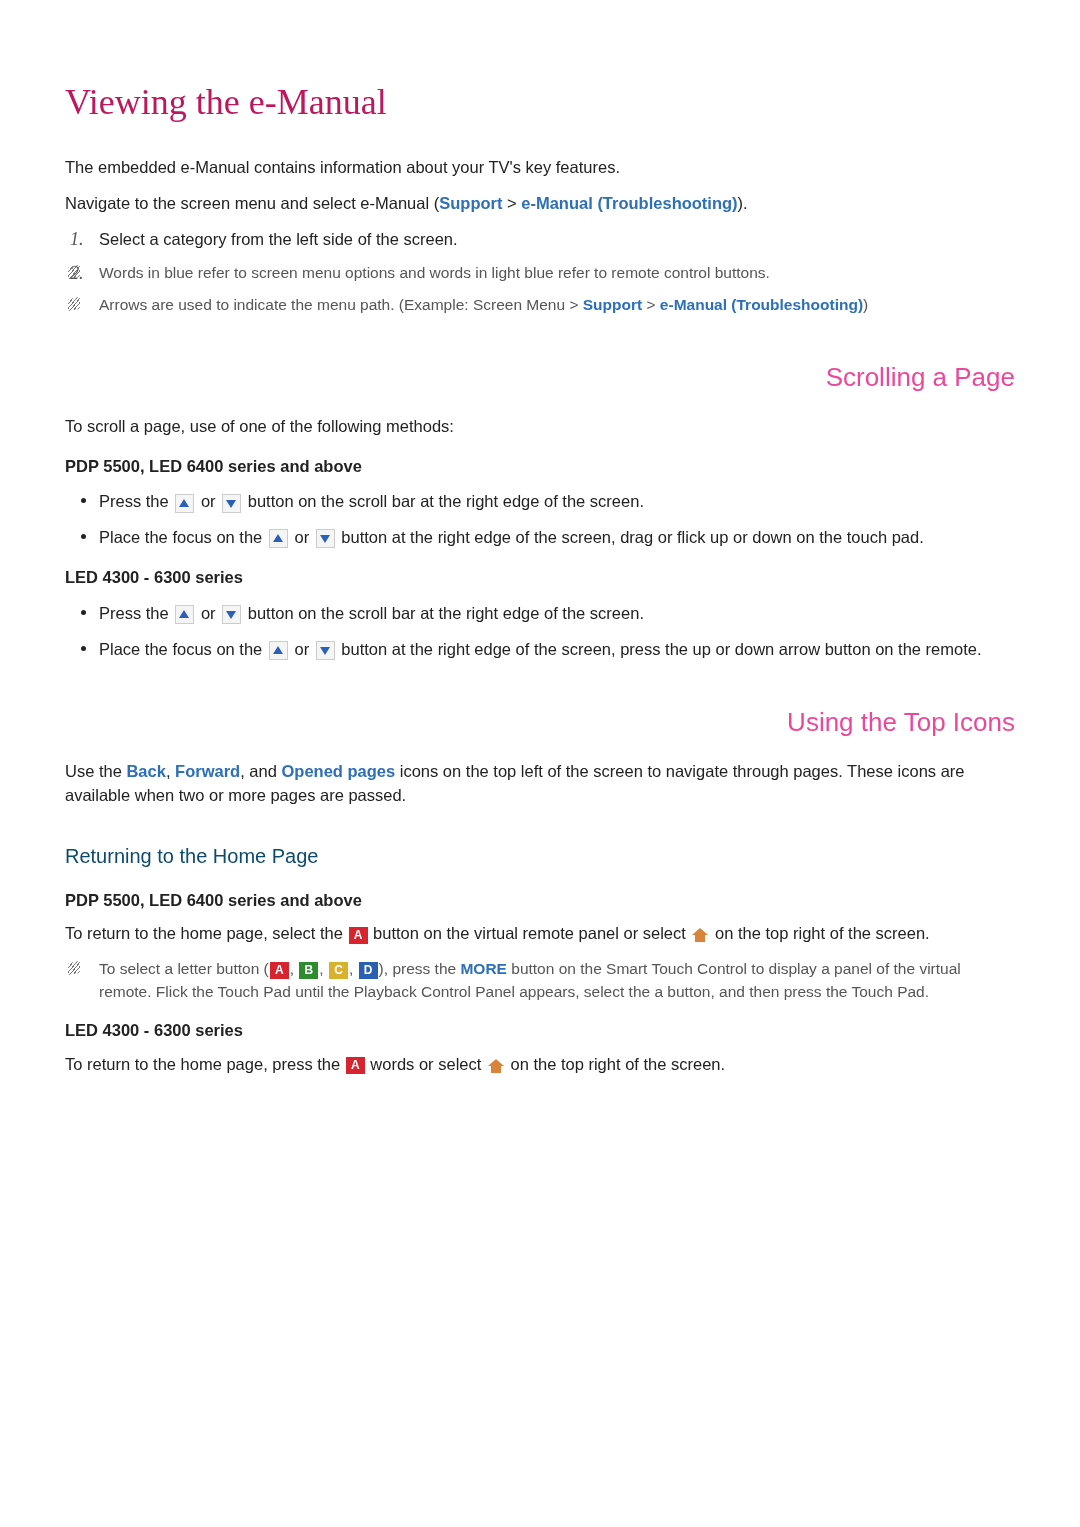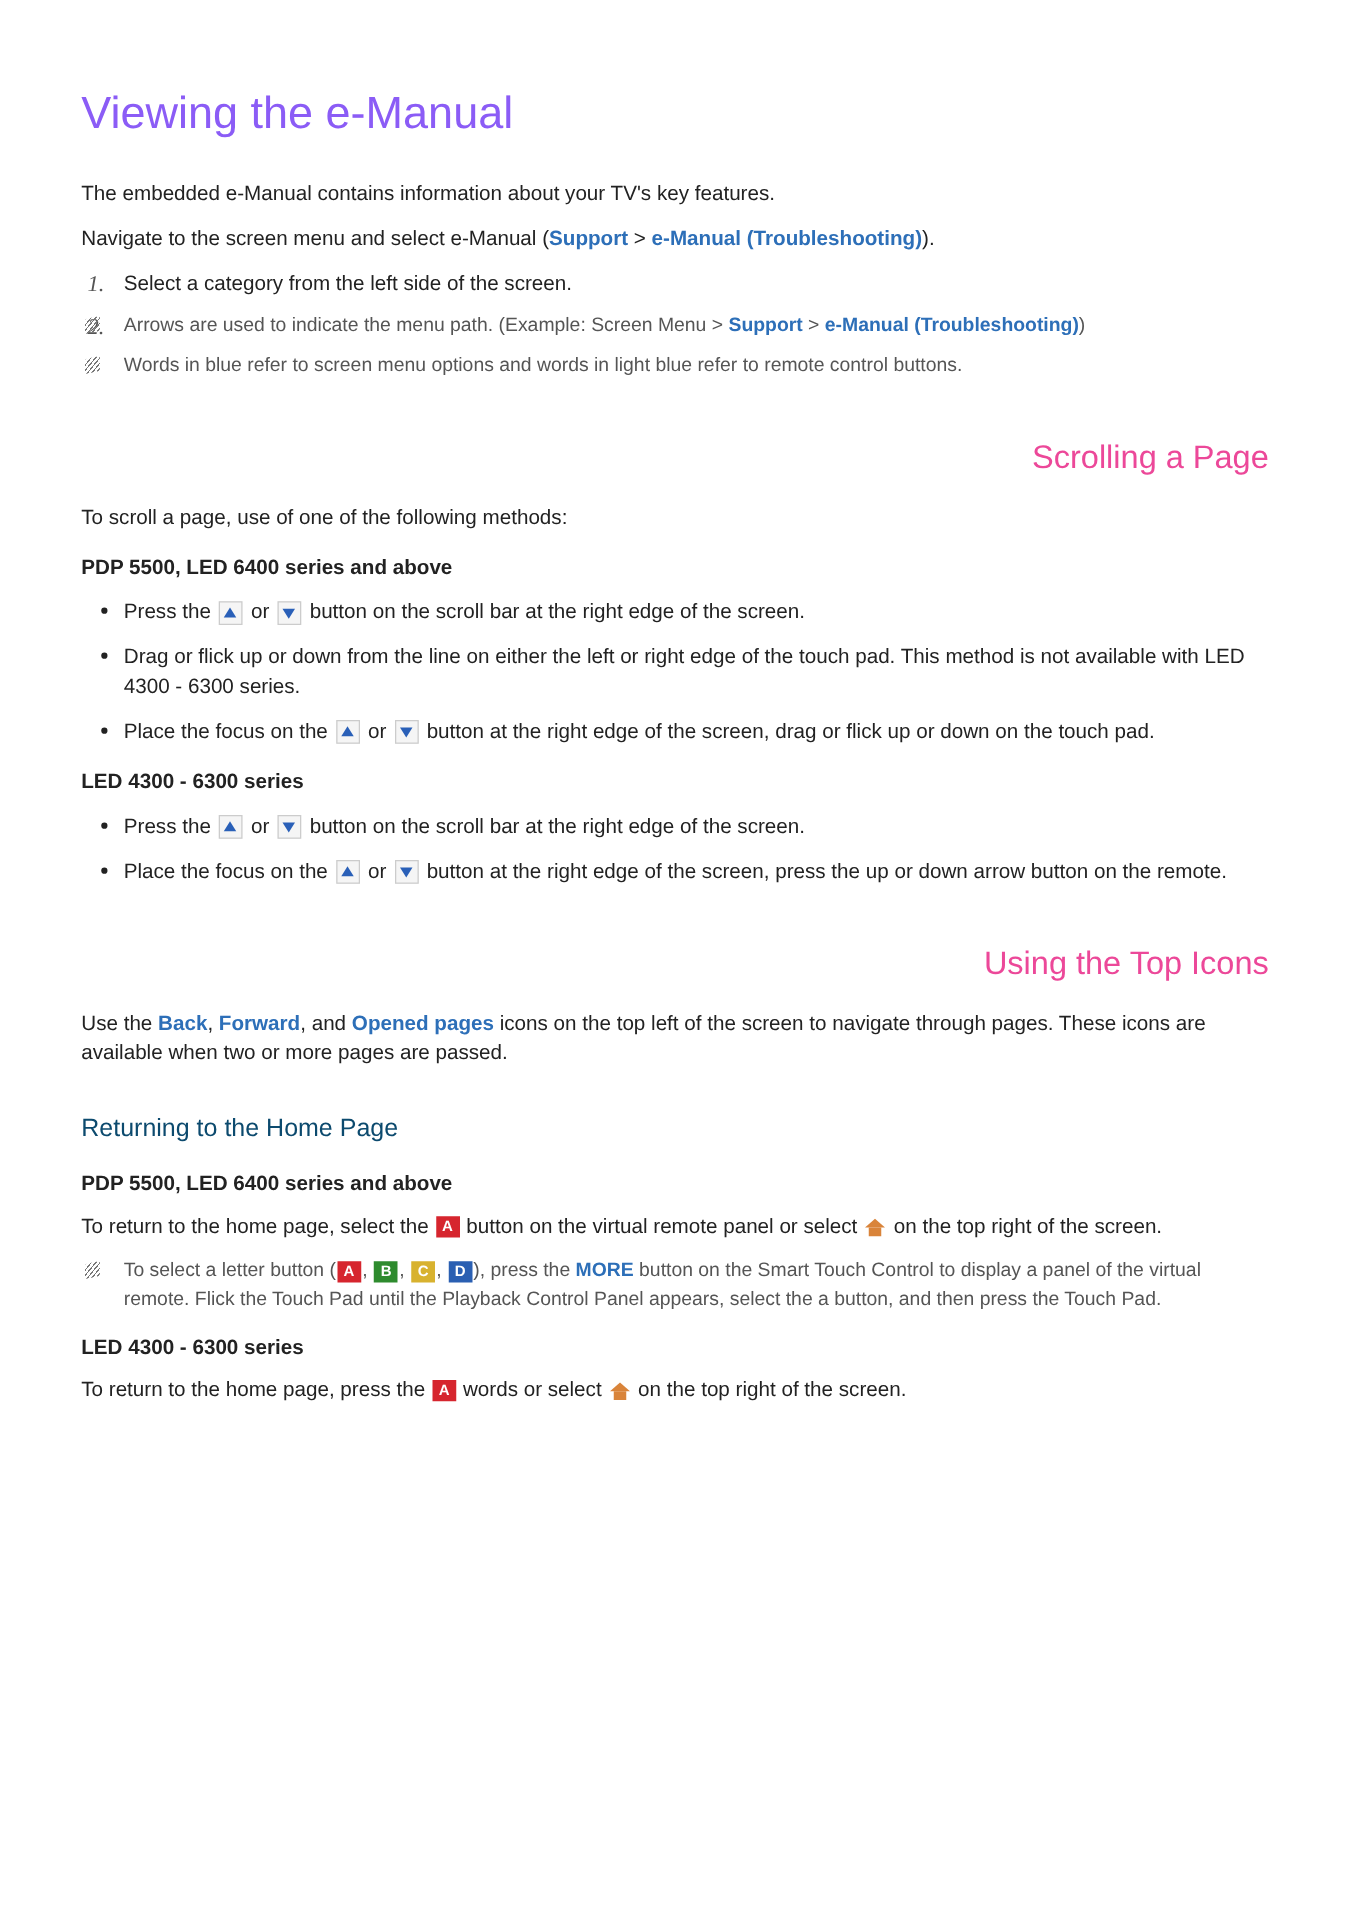--- a/index.html
+++ b/index.html
@@ -6,24 +6,25 @@
     margin: 0;
     padding: 60px 65px;
     font-family: Arial, Helvetica, sans-serif;
     color: #222;
     width: 1080px;
     box-sizing: border-box;
     font-size: 16.5px;
     line-height: 1.45;
   }
   h1 {
-    color: #8b5cf6;
+    color: #be185d;
     font-weight: normal;
     font-size: 36px;
-    margin: 4px 0 28px 0;
+    margin: 16px 0 28px 0;
+    font-family: Liberation Serif, serif;
   }
   h2 {
     color: #ec4899;
     font-weight: normal;
     font-size: 26px;
     margin: 42px 0 18px 0;
     text-align: right;
   }
   h3 {
     color: #0c4a6e;
@@ -174,37 +175,36 @@
   <li>
     <span class="num">1.</span>
     <span>Select a category from the left side of the screen.</span>
   </li>
   <li>
     <span class="num">2.</span>
   </li>
 </ol>
 
 <ul class="notes">
+  <li>Words in blue refer to screen menu options and words in light blue refer to remote control buttons.</li>
   <li>
     <span>Arrows are used to indicate the menu path. (Example: Screen Menu &gt; </span><span class="link">Support</span><span> &gt; </span><span class="link">e-Manual (Troubleshooting)</span><span>)</span>
   </li>
-  <li>Words in blue refer to screen menu options and words in light blue refer to remote control buttons.</li>
 </ul>
 
 <h2>Scrolling a Page</h2>
 
 <p class="para">To scroll a page, use of one of the following methods:</p>
 
 <p class="bold">PDP 5500, LED 6400 series and above</p>
 
 <ul class="bullets">
   <li>
     <span>Press the </span><span class="btn-up"></span><span> or </span><span class="btn-down"></span><span> button on the scroll bar at the right edge of the screen.</span>
   </li>
-  <li>Drag or flick up or down from the line on either the left or right edge of the touch pad. This method is not available with LED 4300 - 6300 series.</li>
   <li>
     <span>Place the focus on the </span><span class="btn-up"></span><span> or </span><span class="btn-down"></span><span> button at the right edge of the screen, drag or flick up or down on the touch pad.</span>
   </li>
 </ul>
 
 <p class="bold">LED 4300 - 6300 series</p>
 
 <ul class="bullets">
   <li>
     <span>Press the </span><span class="btn-up"></span><span> or </span><span class="btn-down"></span><span> button on the scroll bar at the right edge of the screen.</span>

